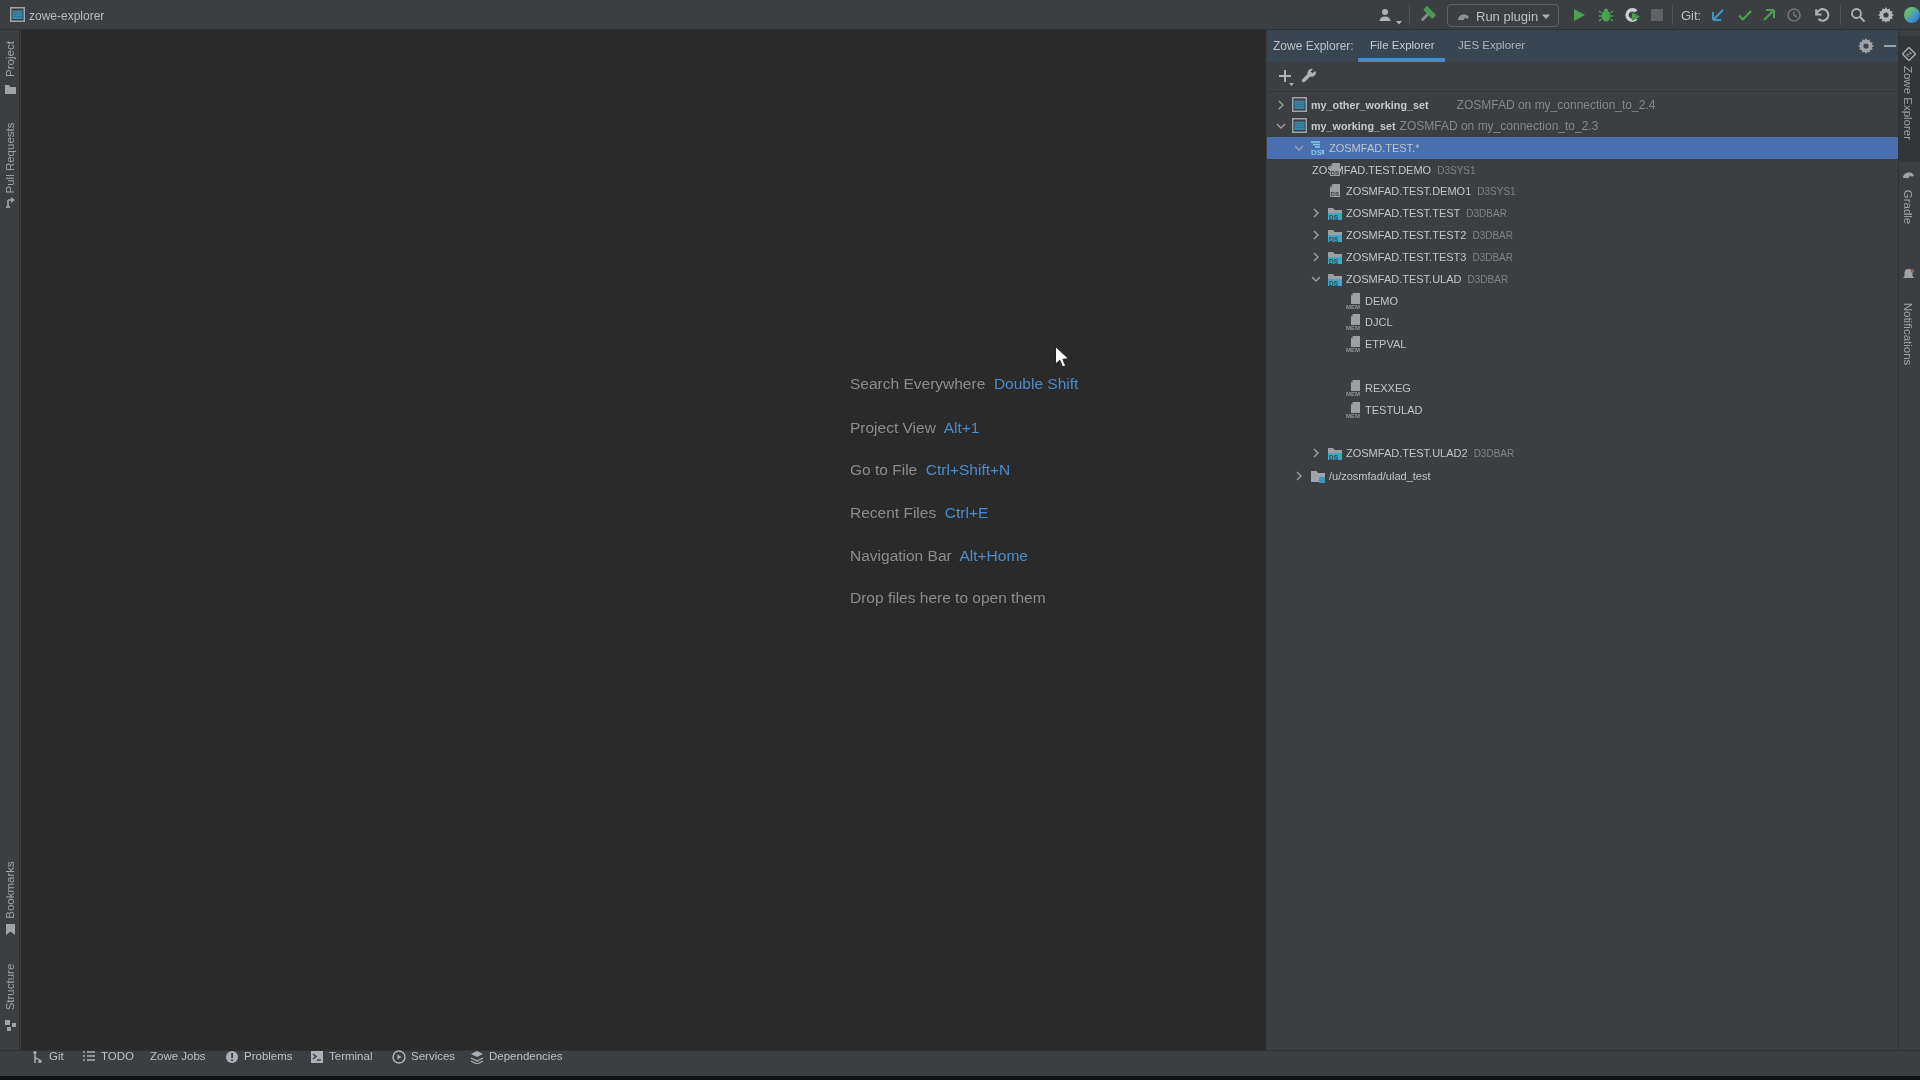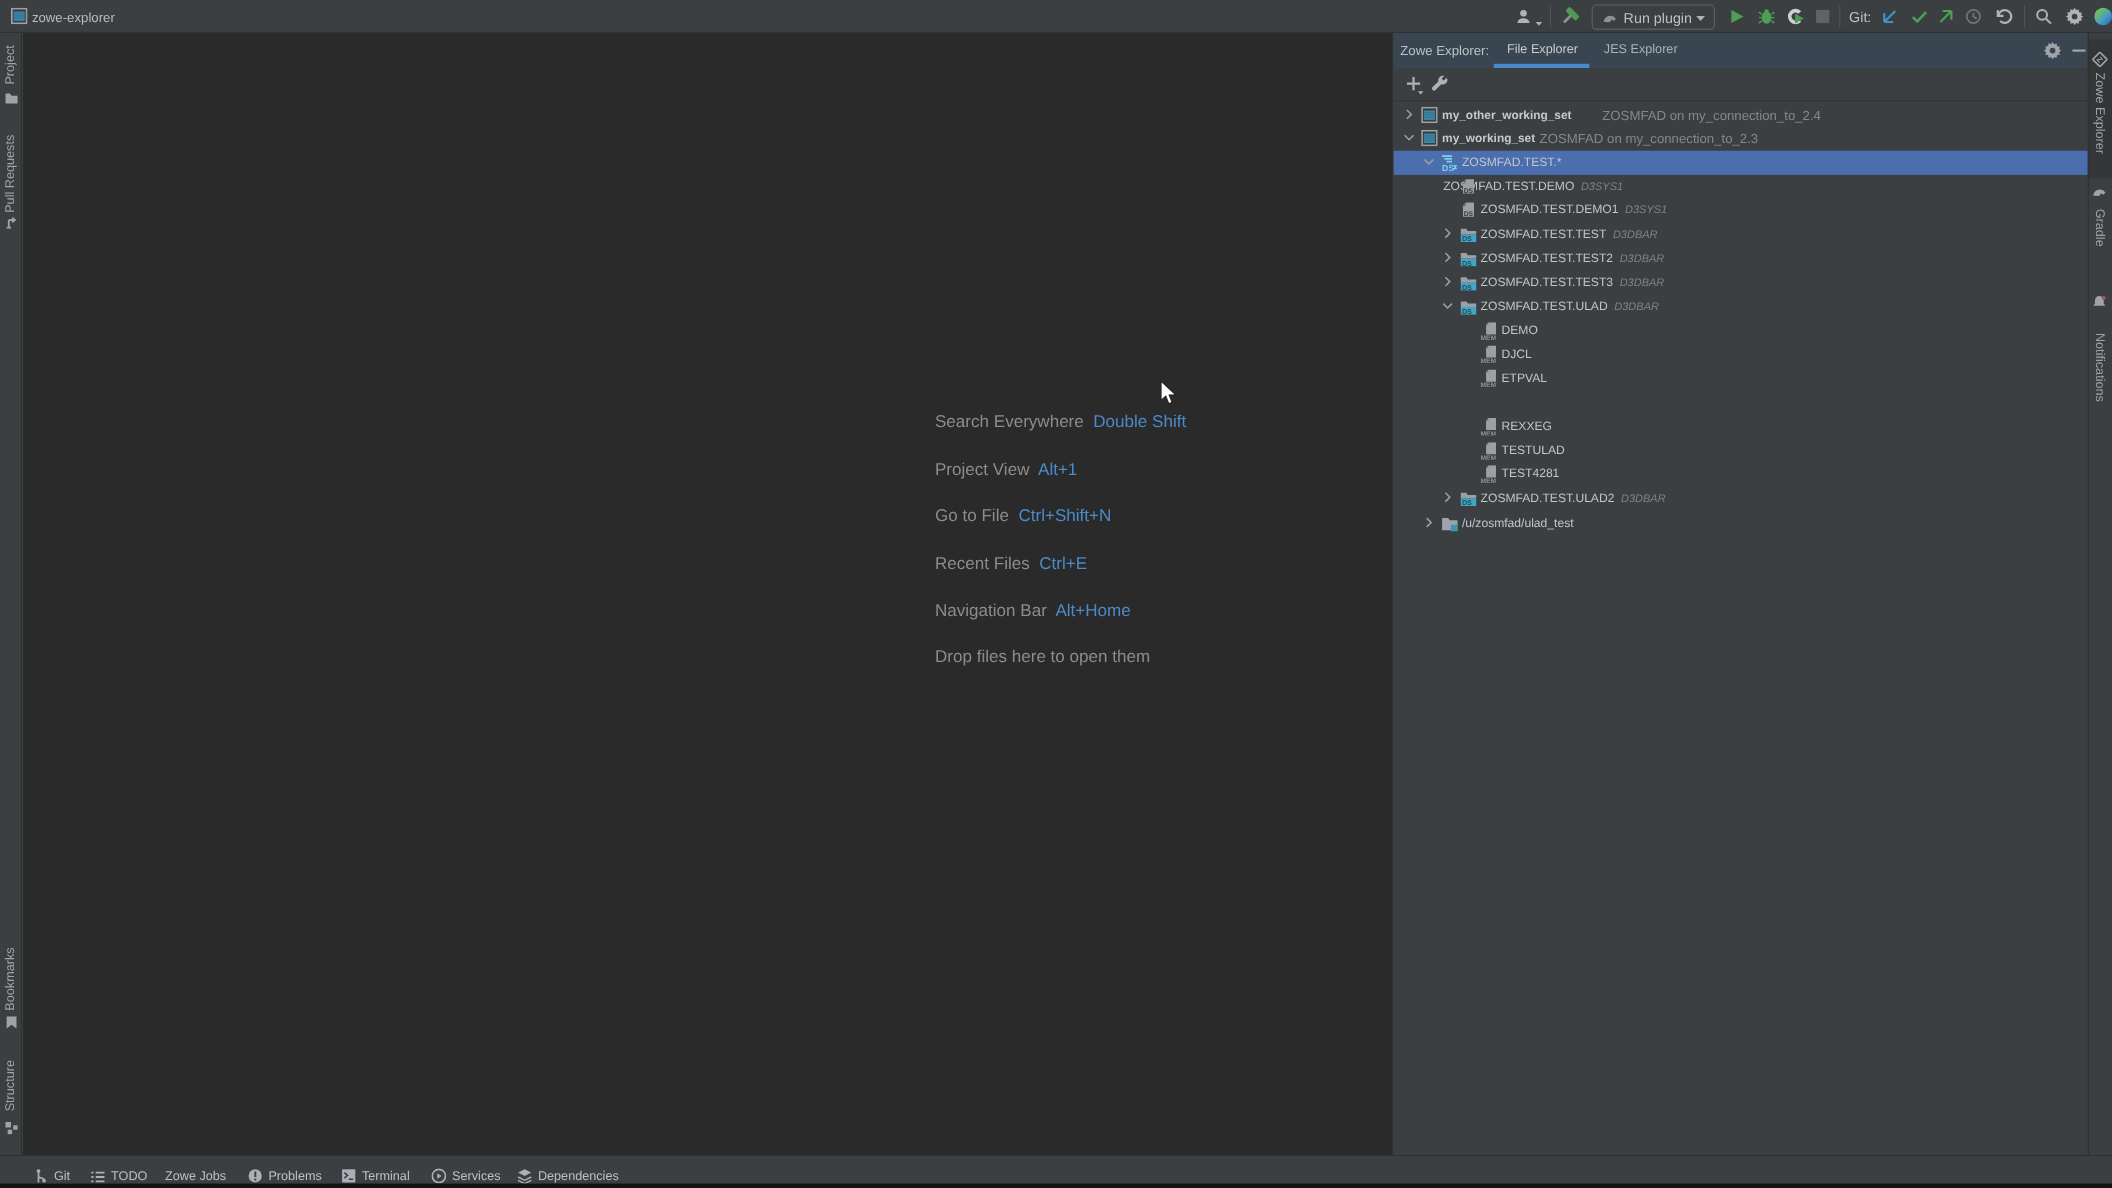--- a/index.html
+++ b/index.html
@@ -37,32 +37,32 @@
   #ptoolbar { position:absolute; left:0; top:32px; width:631px; height:30px; background:#3c3f41;
     border-bottom:1px solid #323537; }
 
   
   #tree { position:absolute; left:0; top:62px; width:631px; height:958px; }
   .row { position:absolute; left:0; width:631px; height:22px; display:flex; align-items:center; }
   .row .chev { position:absolute; top:3px; }
   .row .icon { position:absolute; top:3px; }
   .row .main { font-size:11px; color:#c2c6c9; }
   .row .mainb { font-size:10.8px; font-weight:bold; color:#c6cacd; }
-  .row .sec  { font-size:10px; color:#7f8387; margin-left:6px;font-style:italic; }
+  .row .sec  { font-size:10px; color:#7f8387; margin-left:6px; }
   .row .secb { font-size:12px; color:#84888c; margin-left:4px; }
   .rowsel { background:#4b6eaf; }
 
   
   #rstrip { left:1898px; top:30px; width:22px; height:1020px; background:#3c3f41;
     border-left:1px solid #2f3133; }
 
   
   #statusbar { left:0; top:1050px; width:1920px; height:26px; background:#3c3f41;
     border-top:1px solid #2f3133; }
-  .sbitem { position:absolute; top:0; height:26px; display:flex; align-items:flex-end;
+  .sbitem { position:absolute; top:0; height:26px; display:flex; align-items:flex-start;
     font-size:11.5px; color:#bdc0c3; gap:5px; }
   #botstrip { left:0; top:1076px; width:1920px; height:4px; background:#131314; }
 </style>
 </head>
 <body>
 <div id="stage">
 
   <div id="titlebar" class="abs">
     <svg class="abs" style="left:10px;top:7px" width="15" height="15" viewBox="0 0 15 15">
       <rect x="0.75" y="0.75" width="13.5" height="13.5" fill="none" stroke="#9da4a9" stroke-width="1.5"></rect>
@@ -327,28 +327,20 @@
           <span class="main" style="margin-left:98px">REXXEG</span>
         </div>
         <div class="row" style="top: 307px;">
           <span class="icon" style="left:79px"><svg width="16" height="16" viewBox="0 0 16 16">
               <path d="M7 0 h7 v11 H5 V2.5 z" fill="#9da0a3"></path>
               <path d="M7 0 v2.5 H5 z" fill="#6f7376"></path>
               <text x="0" y="16" font-size="6" fill="#8f9396" font-weight="bold">MEM</text>
             </svg></span>
           <span class="main" style="margin-left:98px">TESTULAD</span>
         </div>
-        <div class="row" style="top: 328px;">
-          <span class="icon" style="left:79px"><svg width="16" height="16" viewBox="0 0 16 16">
-              <path d="M7 0 h7 v11 H5 V2.5 z" fill="#9da0a3"></path>
-              <path d="M7 0 v2.5 H5 z" fill="#6f7376"></path>
-              <text x="0" y="16" font-size="6" fill="#8f9396" font-weight="bold">MEM</text>
-            </svg></span>
-          <span class="main" style="margin-left:98px">TEST4281</span>
-        </div>
         <div class="row" style="top: 350px;">
           <span class="chev" style="left:43px"><svg width="12" height="12" viewBox="0 0 12 12">
               <path d="M4 2 l4 4 -4 4" stroke="#9da1a4" stroke-width="1.4" fill="none"></path>
             </svg></span>
           <span class="icon" style="left:60px"><svg width="16" height="16" viewBox="0 0 16 16">
               <path d="M1 3 h5 l1.5 2 H15 v3 H1 z" fill="#9da0a3"></path>
               <rect x="1" y="8" width="14" height="7" fill="#42a7c6"></rect>
               <text x="2" y="14.5" font-size="6.5" fill="#274b56" font-weight="bold">DS</text>
             </svg></span>
           <span class="main" style="margin-left:79px">ZOSMFAD.TEST.ULAD2</span>

